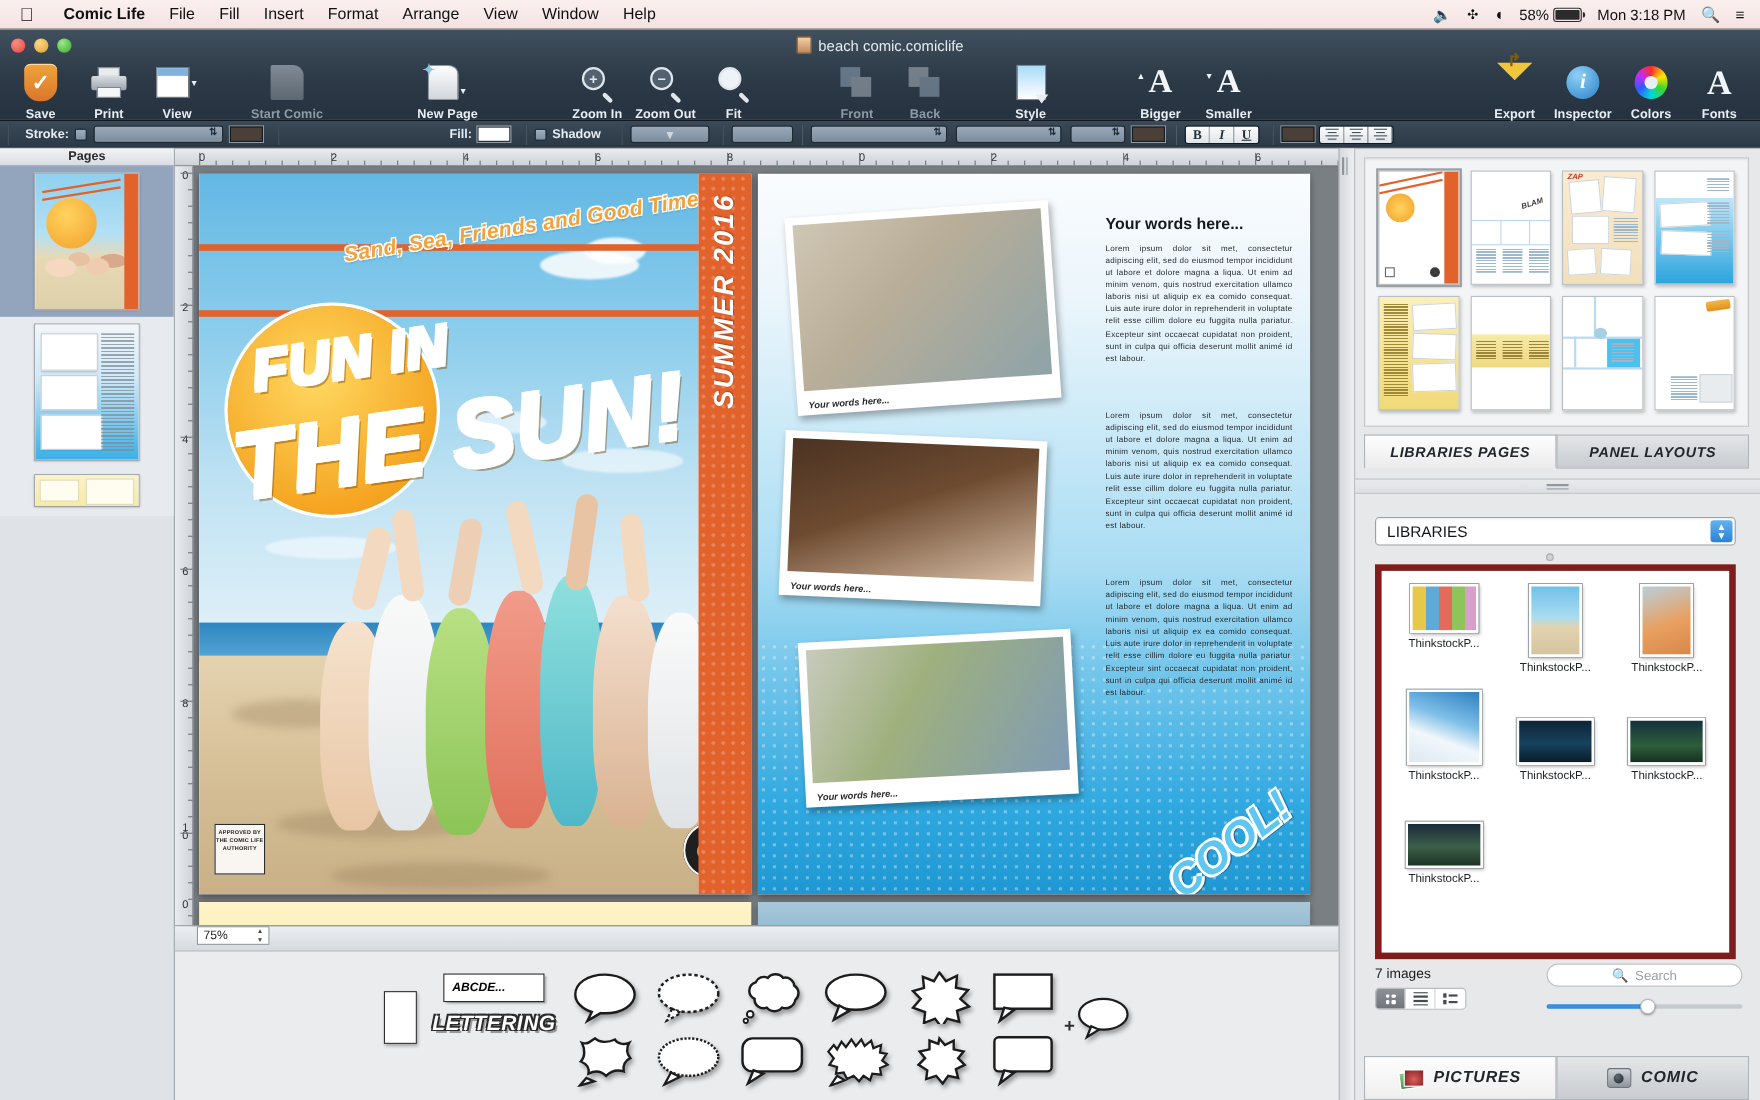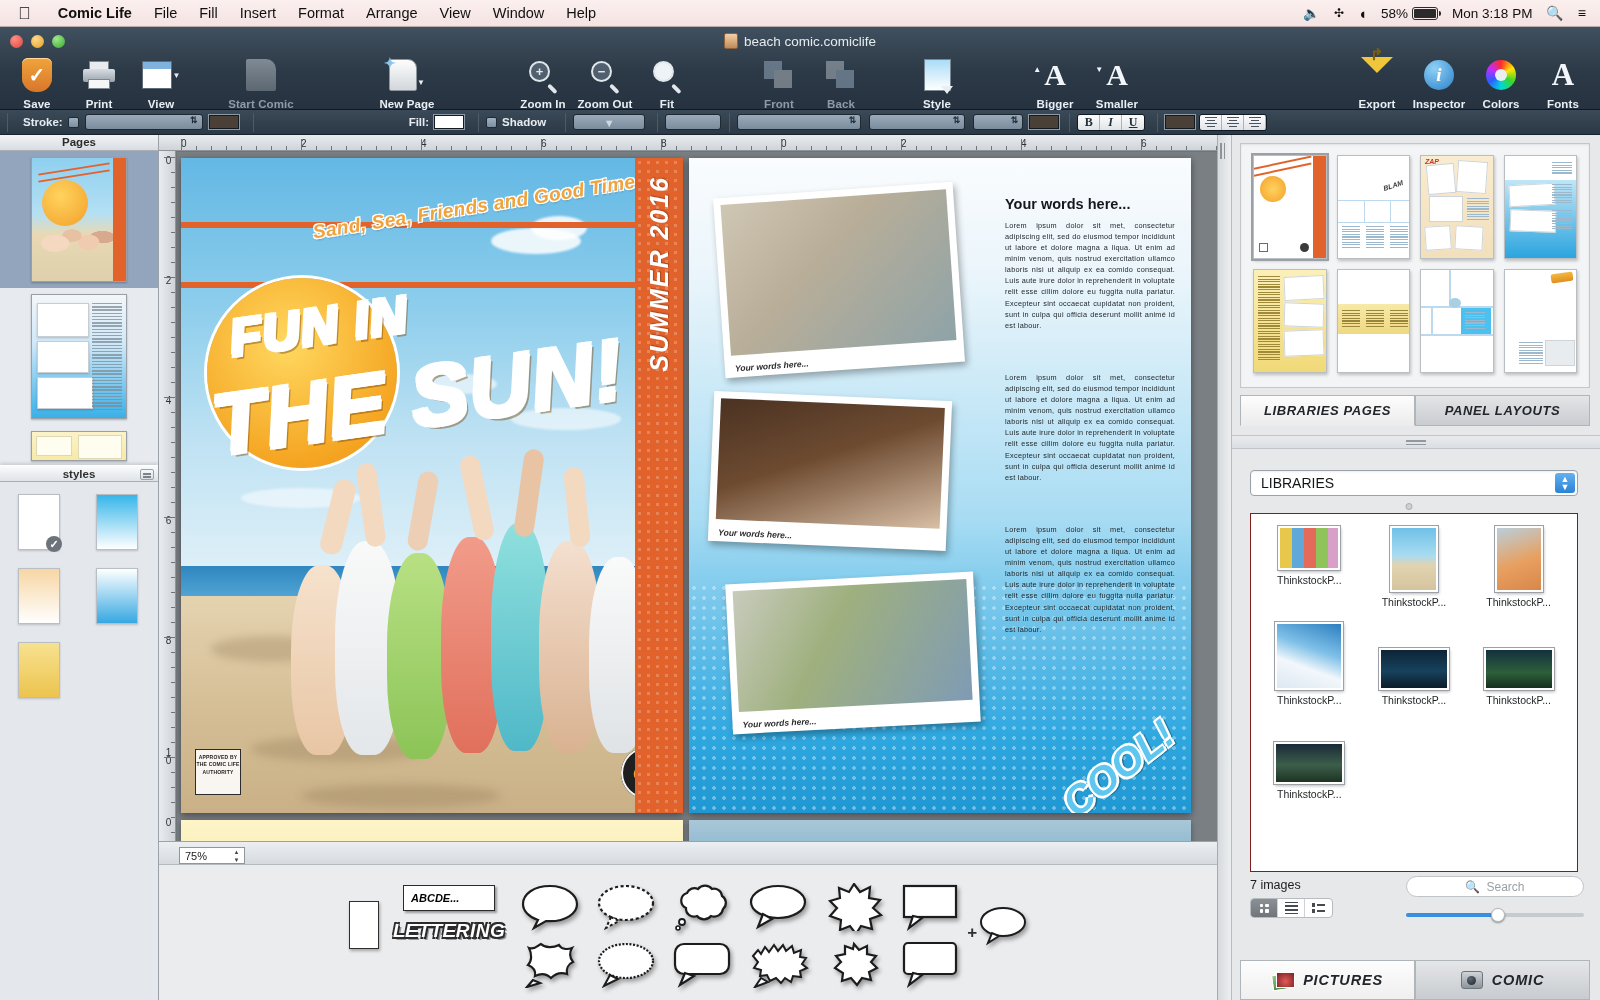--- a/index.html
+++ b/index.html
@@ -206,21 +206,21 @@
   .words-title { position:absolute; font-size:14.5px; font-weight:bold; color:#16191c; }
   .lorem { position:absolute; font-size:7.3px; line-height:1.52; color:#1d2226; text-align:justify; letter-spacing:.25px; }
   .cool-word { position:absolute; right:8px; bottom:22px; font-size:40px; font-weight:bold; font-style:italic; color:#5fc7ef;
       font-family:"Liberation Sans", sans-serif; transform: rotate(-38deg);
       text-shadow: -2px -2px 0 #fff, 2px -2px 0 #fff, -2px 2px 0 #fff, 2px 2px 0 #fff, 3px 3px 0 rgba(0,0,0,.3); }
 
   .page-strip { position:absolute; top: 668px; height: 60px; box-shadow: 0 2px 6px rgba(0,0,0,.35); }
   #strip-left { left:4px; width:502px; background: linear-gradient(#fdf4c8,#f9edb4); }
   #strip-right { left:512px; width:502px; background: linear-gradient(#a8c8d8 0%, #8bb6cd 60%, #d9c8a8 100%); }
 
-  #zoombar { position: absolute; left: 0; right: 0; bottom: 0; height: 23px; background: linear-gradient(#eceff2,#d6dade); border-top: 1px solid #9aa1a8; display:flex; align-items:flex-end; }
+  #zoombar { position: absolute; left: 0; right: 0; bottom: 0; height: 23px; background: linear-gradient(#eceff2,#d6dade); border-top: 1px solid #9aa1a8; display:flex; align-items:flex-start; }
   #zoom-field { margin-left: 20px; width: 66px; height: 17px; background:#fff; border:1px solid #8f979e; font-size:11px; display:flex; align-items:center; padding-left:5px; color:#1c1c1c; position:relative;}
   .stepper { position:absolute; right:2px; top:1px; width:11px; height:14px; display:flex; flex-direction:column; justify-content:space-between; }
   .stepper i { font-size: 6px; line-height: 6px; color:#41474d; text-align:center; }
 
   
   #tray { position: absolute; left: 159px; right: 383px; bottom: 0; height: 136px; background: #ebecee; border-top: 1px solid #b4b9bd; }
   #tray-inner { position: absolute; left: 190px; top: 14px; right: 0; bottom: 0; display: flex; align-items: flex-start; gap: 14px; }
   .tray-col { display: flex; flex-direction: column; gap: 9px; align-items: center; }
   .rect-shape { width: 30px; height: 48px; background: #fff; border: 1.5px solid #2f2f2f; box-shadow: 1px 2px 3px rgba(0,0,0,.3); }
   .caption-box { width: 92px; height: 26px; background:#fff; border:1.5px solid #2b2b2b; box-shadow: 2px 2px 2px rgba(0,0,0,.35); font-size:11px; font-style:italic; font-weight:bold; display:flex; align-items:center; padding-left:7px; }
@@ -253,21 +253,21 @@
   #panel-divider { position:absolute; left:14px; right:0; top:300px; height:14px; background: linear-gradient(#e8eaec,#dcdfe2); border-top:1px solid #c0c4c8; border-bottom:1px solid #c0c4c8; }
   .hgrip { position:absolute; left:50%; top:4px; transform:translateX(-50%); width:20px; }
   .hgrip i { display:block; height:1.5px; background:#9198a0; margin-bottom:2px; }
 
   #lib-select { position:absolute; left:32px; right:22px; top:335px; height:26px; background:#fff; border:1px solid #9aa1a8; border-radius:4px;
       display:flex; align-items:center; padding-left:10px; font-size:14px; color:#131619; box-shadow: inset 0 1px 2px rgba(0,0,0,.08); }
   .sel-arrow { position:absolute; right:2px; top:2px; width:20px; height:20px; border-radius:3px; background: linear-gradient(#63b1ef,#2a82d6);
       color:#fff; font-size:9px; display:flex; flex-direction:column; align-items:center; justify-content:center; line-height:8px; }
   .knob { position:absolute; left:50%; top:368px; transform:translateX(-50%); width:7px; height:7px; border-radius:50%; background:#cdd1d5; border:1px solid #a8adb2; }
 
-  #lib-grid-box { position:absolute; left:32px; right:22px; top:378px; bottom:128px; background:#fff; border:1px solid #7f1d1d; overflow:hidden; }
+  #lib-grid-box { position:absolute; left:32px; right:22px; top:378px; bottom:128px; background:#fff; border:6px solid #7f1d1d; overflow:hidden; }
   .lib-grid { display:grid; grid-template-columns: repeat(3, 1fr); gap: 14px 0; padding: 12px 6px; }
   .lib-item { display:flex; flex-direction:column; align-items:center; gap:4px; }
   .lib-thumb { border:2px solid #fff; box-shadow: 0 0 0 1px #9ba1a7, 1px 2px 3px rgba(0,0,0,.28); overflow:hidden; }
   .lib-name { font-size: 10.5px; color:#1e2225; }
 
   #lib-footer { position:absolute; left:22px; right:10px; bottom:58px; height:66px; }
   .img-count { position:absolute; left:10px; top:2px; font-size:12.5px; color:#1a1d20; }
   .viewmodes { position:absolute; left:10px; top:22px; display:flex; height:20px; border:1px solid #b7bcc1; border-radius:4px; overflow:hidden; background:#fff; }
   .vm { width:27px; display:flex; align-items:center; justify-content:center; border-right:1px solid #cfd3d7; }
   .vm:last-child { border-right:none; }
@@ -570,33 +570,20 @@
         <span class="pg-num">3</span>
         <div class="thumb" style="height:30px;">
           <div class="mini-p3">
               <div class="cd" style="left:4px;top:4px;width:36px;height:20px;"></div>
               <div class="cd" style="left:46px;top:3px;width:44px;height:24px;"></div>
             </div>
         </div>
       </div>
     </div>
 
-    <div id="styles-panel">
-      <div class="styles-head">
-        <span>styles</span>
-        <span class="grip"></span>
-      </div>
-      <div class="styles-grid">
-        <div class="style-sw sel" style="background:#ffffff;"></div>
-        <div class="style-sw" style="background:linear-gradient(#36b6ea,#ffffff);"></div>
-        <div class="style-sw" style="background:linear-gradient(#f7d6a3,#ffffff);"></div>
-        <div class="style-sw" style="background:linear-gradient(#ffffff,#36a8e2);"></div>
-        <div class="style-sw" style="background:linear-gradient(#f7e190,#ecc44f);"></div>
-      </div>
-    </div>
   </div>
 
   <div id="canvas-wrap">
     <div id="ruler-h">
       <span class="rnum" style="left:22px;">0</span>
       <span class="rnum" style="left:142px;">2</span>
       <span class="rnum" style="left:262px;">4</span>
       <span class="rnum" style="left:382px;">6</span>
       <span class="rnum" style="left:502px;">8</span>
       <span class="rnum" style="left:622px;">0</span>

